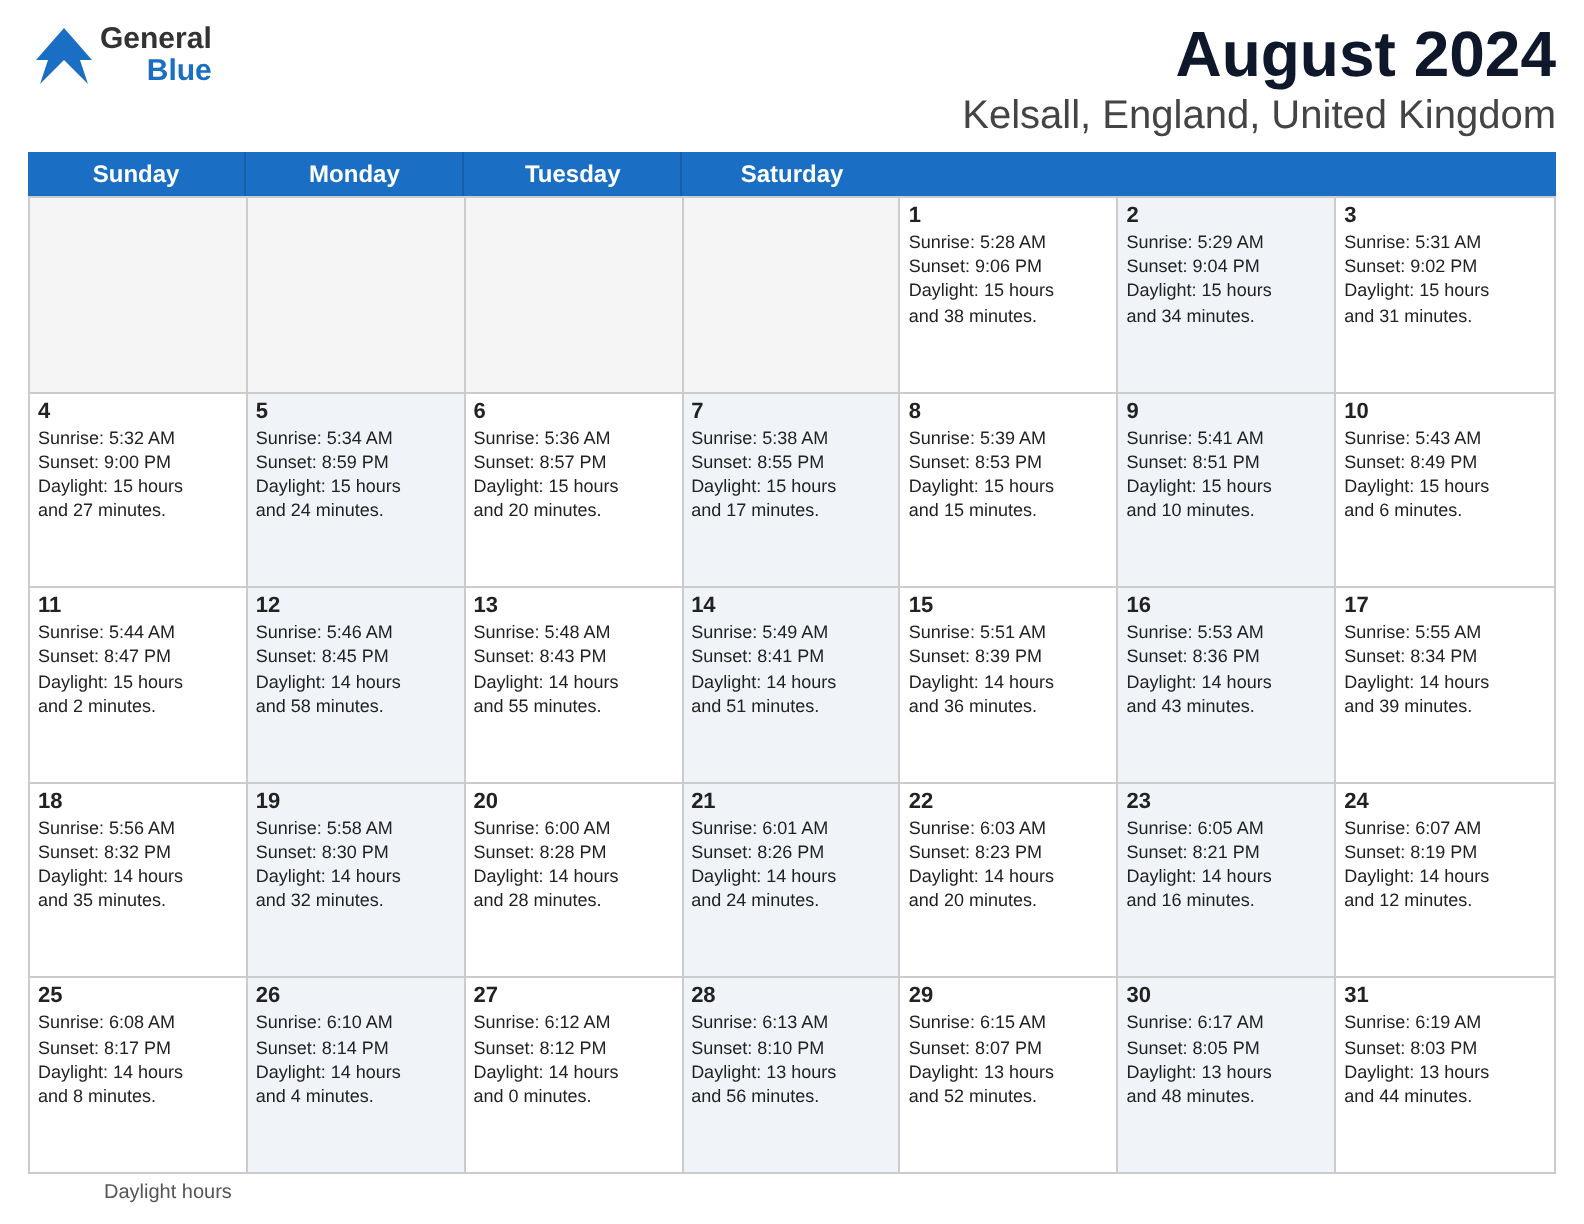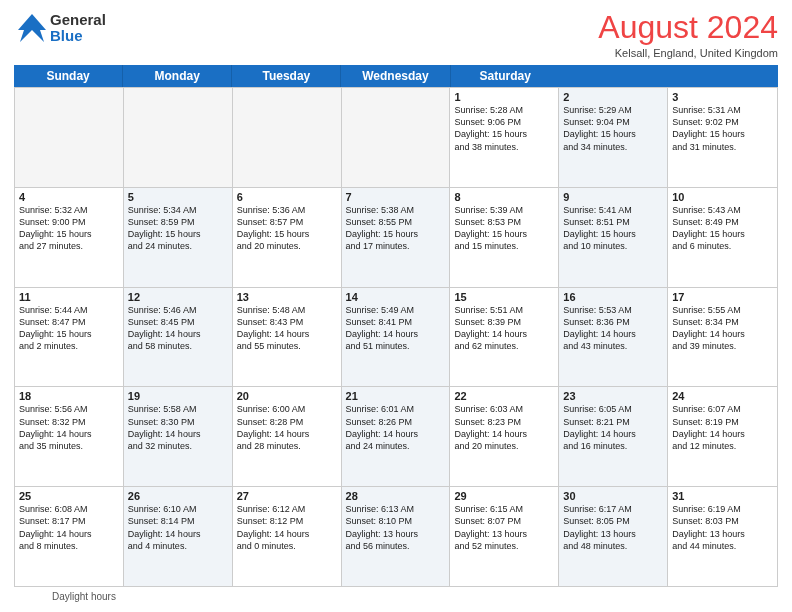--- a/index.html
+++ b/index.html
@@ -25,42 +25,43 @@
     }
     .logo {
       display: flex;
       align-items: center;
       gap: 0px;
     }
     .logo-text {
       display: flex;
       flex-direction: column;
       line-height: 1.1;
+      align-items: flex-end;
     }
     .logo-general {
       font-size: 15px;
       font-weight: bold;
       color: #333;
     }
     .logo-blue {
       font-size: 15px;
       font-weight: bold;
       color: #1a6fc4;
     }
     .title-block {
       text-align: right;
     }
     .month-title {
       font-size: 32px;
-      font-weight: normal;
-      color: #ef4444;
+      font-weight: bold;
+      color: #0f172a;
       line-height: 1.1;
     }
     .location {
-      font-size: 11px;
+      font-size: 20px;
       color: #444;
       margin-top: 2px;
     }
     .calendar {
       flex: 1;
       display: flex;
       flex-direction: column;
     }
     .cal-header {
       display: grid;
@@ -138,21 +139,20 @@
       <div class="month-title">August 2024</div>
       <div class="location">Kelsall, England, United Kingdom</div>
     </div>
   </div>
 
   <div class="calendar">
     <div class="cal-header" id="cal-header-row">
         <div class="cal-header-cell">Sunday</div>
         <div class="cal-header-cell">Monday</div>
         <div class="cal-header-cell">Tuesday</div>
-        <div class="cal-header-cell">Wednesday</div>
         <div class="cal-header-cell">Saturday</div>
       </div>
     <div class="cal-body" id="cal-body">
         <div class="cal-row">
           <div class="cal-cell empty"></div>
           <div class="cal-cell empty"></div>
           <div class="cal-cell empty"></div>
           <div class="cal-cell empty"></div>
           <div class="cal-cell">
             <div class="day-num">1</div>
@@ -254,21 +254,21 @@
             <div class="cell-line">Sunrise: 5:49 AM</div>
             <div class="cell-line">Sunset: 8:41 PM</div>
             <div class="cell-line">Daylight: 14 hours</div>
             <div class="cell-line">and 51 minutes.</div>
           </div>
           <div class="cal-cell">
             <div class="day-num">15</div>
             <div class="cell-line">Sunrise: 5:51 AM</div>
             <div class="cell-line">Sunset: 8:39 PM</div>
             <div class="cell-line">Daylight: 14 hours</div>
-            <div class="cell-line">and 62 minutes.</div>
+            <div class="cell-line">and 36 minutes.</div>
           </div>
           <div class="cal-cell shade">
             <div class="day-num">16</div>
             <div class="cell-line">Sunrise: 5:53 AM</div>
             <div class="cell-line">Sunset: 8:36 PM</div>
             <div class="cell-line">Daylight: 14 hours</div>
             <div class="cell-line">and 43 minutes.</div>
           </div>
           <div class="cal-cell">
             <div class="day-num">17</div>

